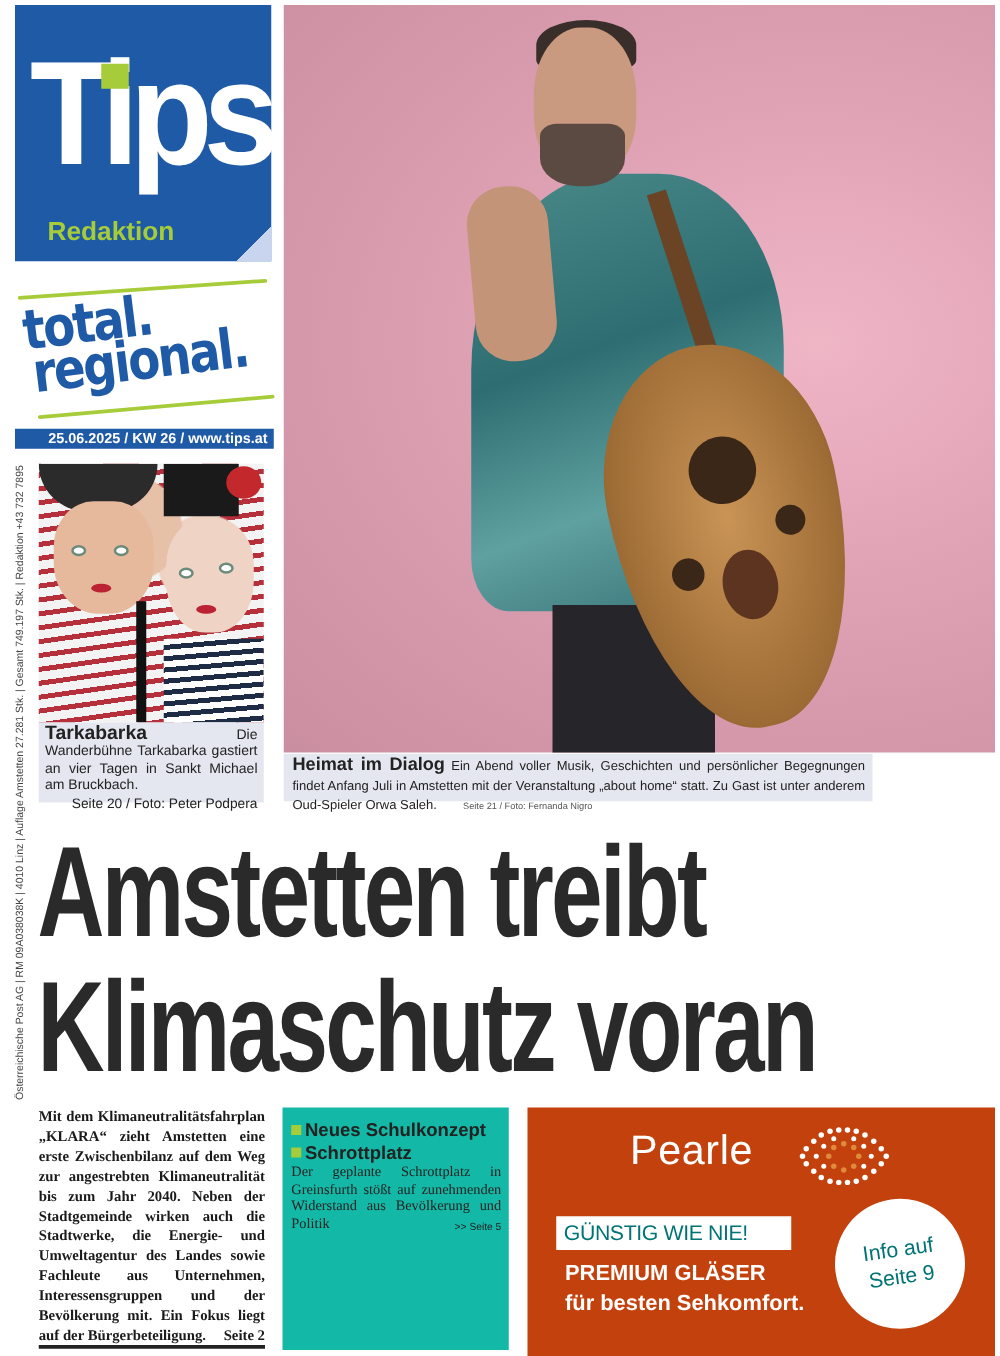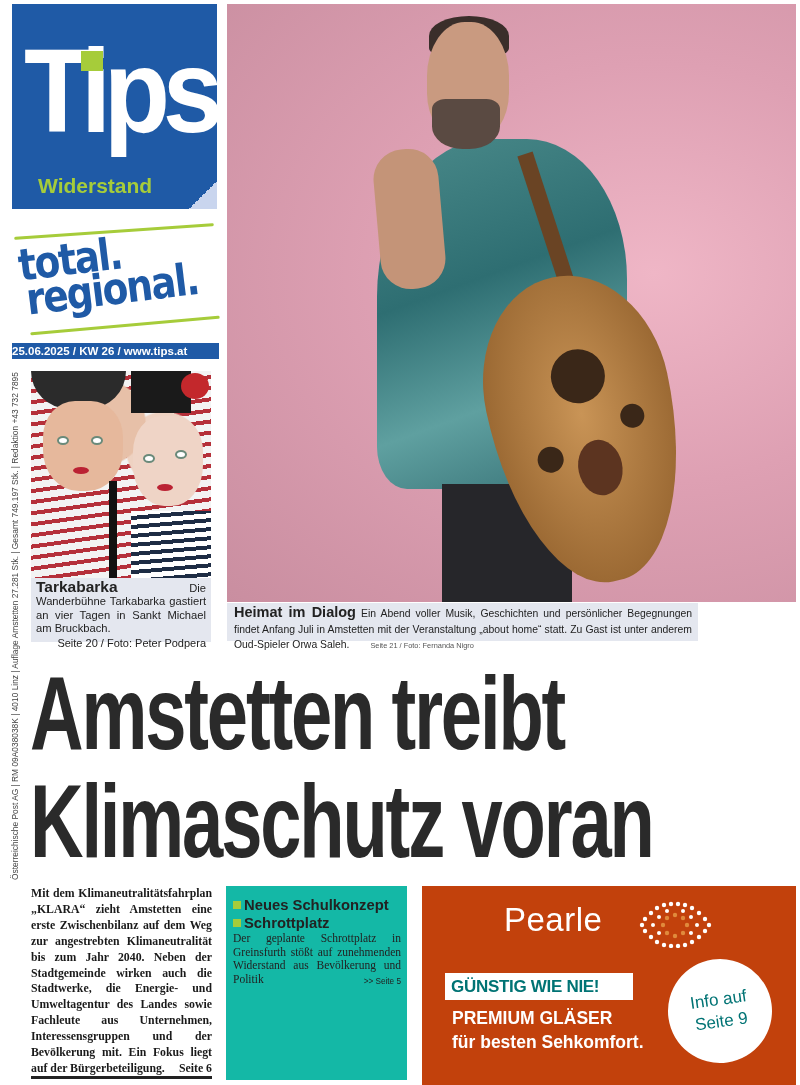--- a/index.html
+++ b/index.html
@@ -34,21 +34,21 @@
     position: absolute; height: 3px; background: #a6cc3a; border-radius: 2px;
   }
   .slogan-text {
     position: absolute; font-family: "DejaVu Sans", sans-serif; font-weight: 700;
     font-size: 44px; line-height: 40px; color: #1f5aa6; letter-spacing: -2px;
     transform: rotate(-7deg) scaleX(0.85); transform-origin: left top;
   }
   .dateline {
     position: absolute; left: 12px; top: 343px; width: 207px; height: 16px;
     background: #1f5aa6; color: #fff; font-weight: 700; font-size: 11.5px;
-    line-height: 16px; padding-right: 5px;
+    line-height: 16px; text-align: right; padding-right: 5px;
   }
 
   
   .imprint {
     position: absolute; left: 8px; top: 880px; width: 510px; height: 14px;
     transform: rotate(-90deg); transform-origin: left top;
     font-size: 8.4px; color: #444; white-space: nowrap; line-height: 14px;
   }
 
   
@@ -146,39 +146,39 @@
 
   
   .ad {
     position: absolute; left: 422px; top: 886px; width: 374px; height: 224px;
     background: #c2410c; color: #fff; overflow: hidden;
   }
   .ad-brand { position: absolute; left: 82px; top: 15px; font-size: 33px; color: #fff; letter-spacing: 0.5px; }
   .ad-logo { position: absolute; left: 215px; top: 14px; width: 78px; height: 48px; }
   .ad-banner {
     position: absolute; left: 23px; top: 87px; width: 188px; height: 27px;
-    background: #fff; color: #007374; font-weight: 700; font-size: 17px;
+    background: #fff; color: #007374; font-weight: 400; font-size: 17px;
     line-height: 27px; padding-left: 6px; letter-spacing: -0.3px;
   }
   .ad-line1 { position: absolute; left: 30px; top: 122px; font-weight: 700; font-size: 17.5px; }
   .ad-line2 { position: absolute; left: 30px; top: 146px; font-weight: 700; font-size: 17.5px; }
   .ad-circle {
     position: absolute; left: 246px; top: 73px; width: 104px; height: 104px;
     background: #fff; border-radius: 50%; color: #007374;
     display: flex; flex-direction: column; align-items: center; justify-content: center;
     font-size: 17px; line-height: 22px; transform: rotate(-8deg);
   }
 </style>
 </head>
 <body>
 
 <div class="logo-box">
   <div class="logo-tips">Tips</div>
   <div class="logo-dot"></div>
-  <div class="logo-city">Widerstand</div>
+  <div class="logo-city">Redaktion</div>
   <div class="logo-curl"></div>
 </div>
 
 <div class="slogan">
   <div class="slogan-line" style="left:2px; top:22px; width:200px; transform:rotate(-4deg);"></div>
   <div class="slogan-text" style="left:4px; top:38px;">total.</div>
   <div class="slogan-text" style="left:12px; top:72px;">regional.</div>
   <div class="slogan-line" style="left:18px; top:116px; width:190px; transform:rotate(-5deg);"></div>
 </div>
 
@@ -230,21 +230,21 @@
   <span class="credit">Seite 21 / Foto: Fernanda Nigro</span>
 </div>
 
 <div class="headline">
   <div>Amstetten treibt</div>
   <div>Klimaschutz voran</div>
 </div>
 
 <div class="lead">
   <span>Mit dem Klimaneutralitätsfahrplan „KLARA“ zieht Amstetten eine erste Zwischenbilanz auf dem Weg zur angestrebten Klimaneutralität bis zum Jahr 2040. Neben der Stadtgemeinde wirken auch die Stadtwerke, die Energie- und Umweltagentur des Landes sowie Fachleute aus Unternehmen, Interessensgruppen und der Bevölkerung mit. Ein Fokus liegt auf der Bürgerbeteiligung.</span>
-  <span class="page-ref">Seite 6</span>
+  <span class="page-ref">Seite 2</span>
 </div>
 <div class="lead-rule"></div>
 
 <div class="briefs">
   <div class="brief-title">
     <span class="sq"></span><span>Neues Schulkonzept</span>
   </div>
   <div class="brief-title">
     <span class="sq"></span><span>Schrottplatz</span>
   </div>

